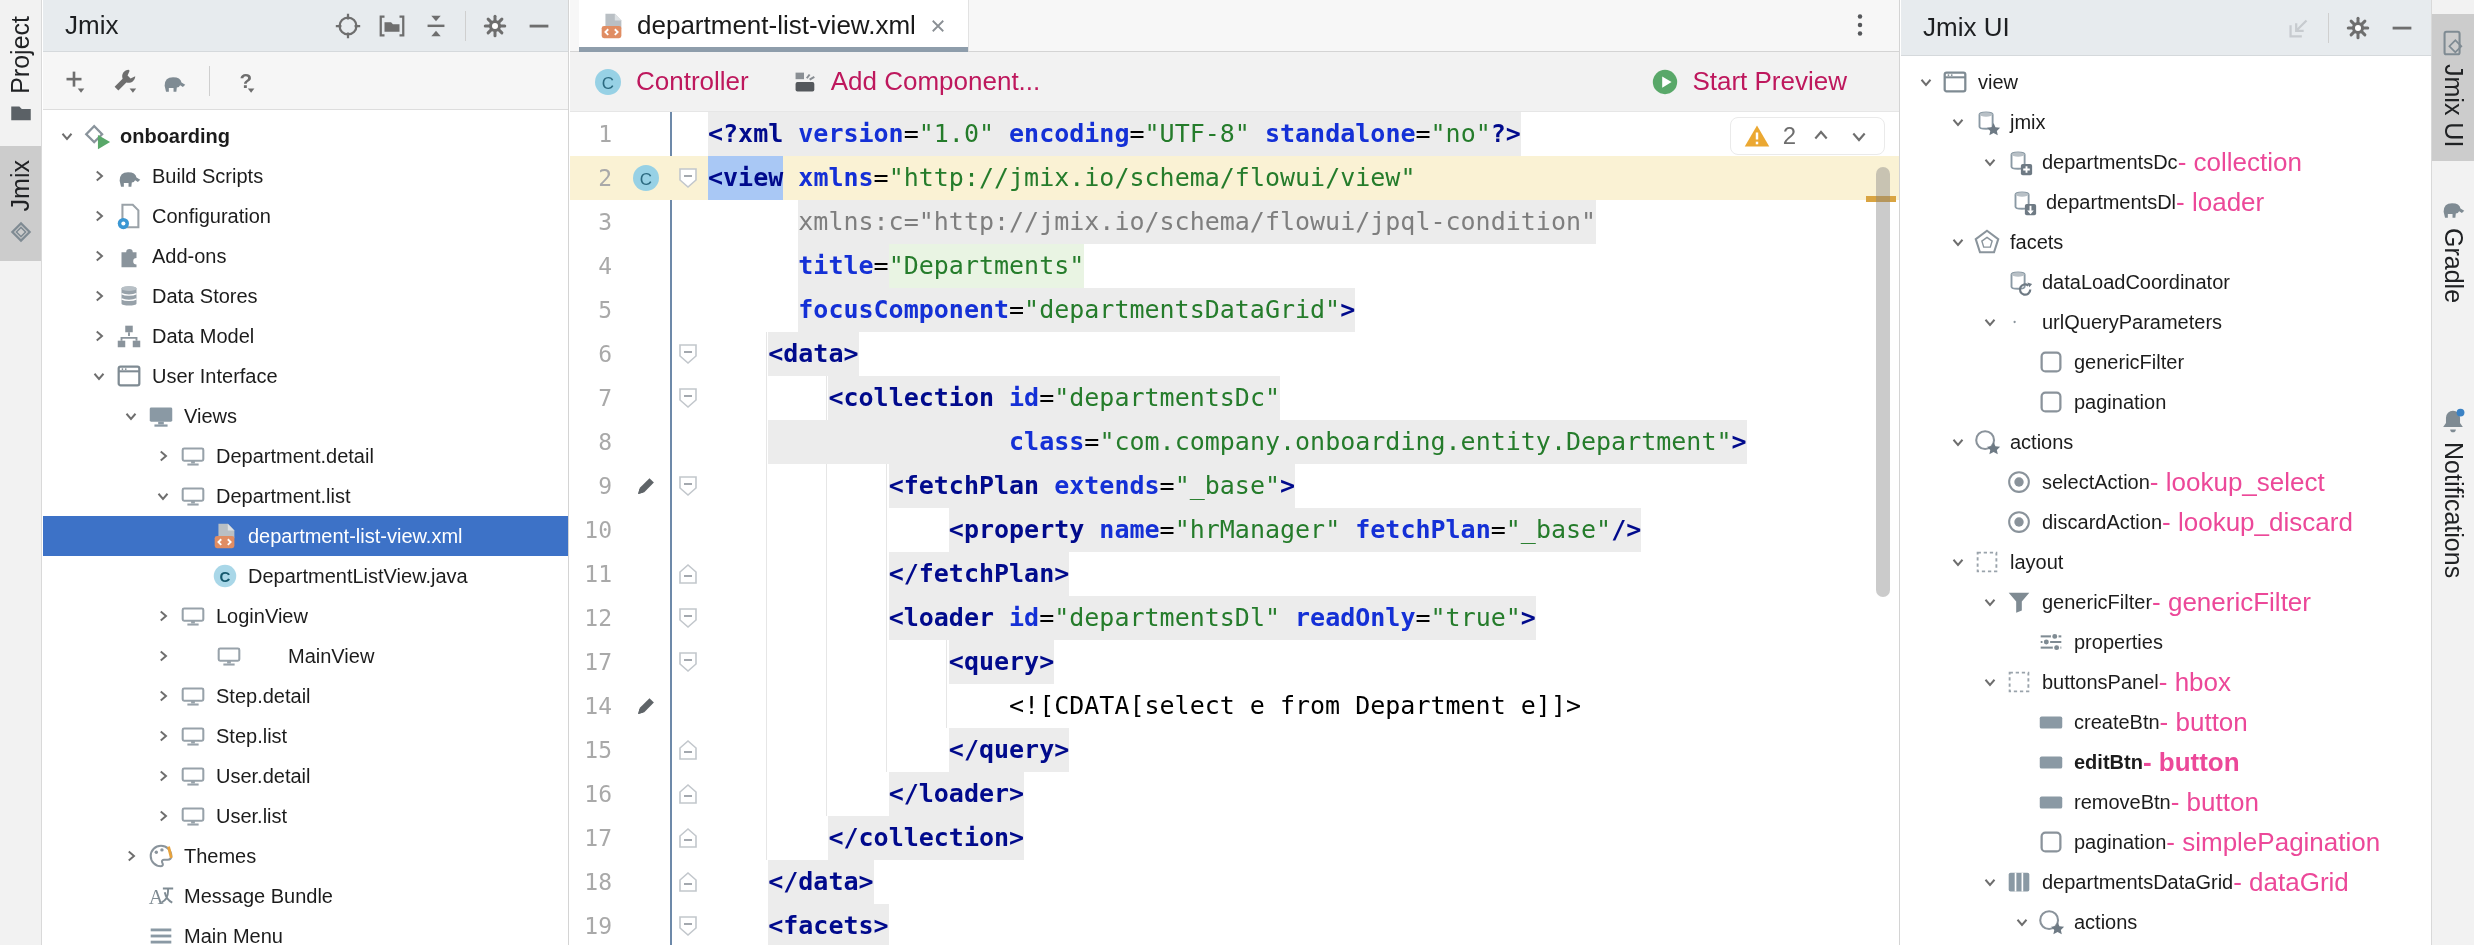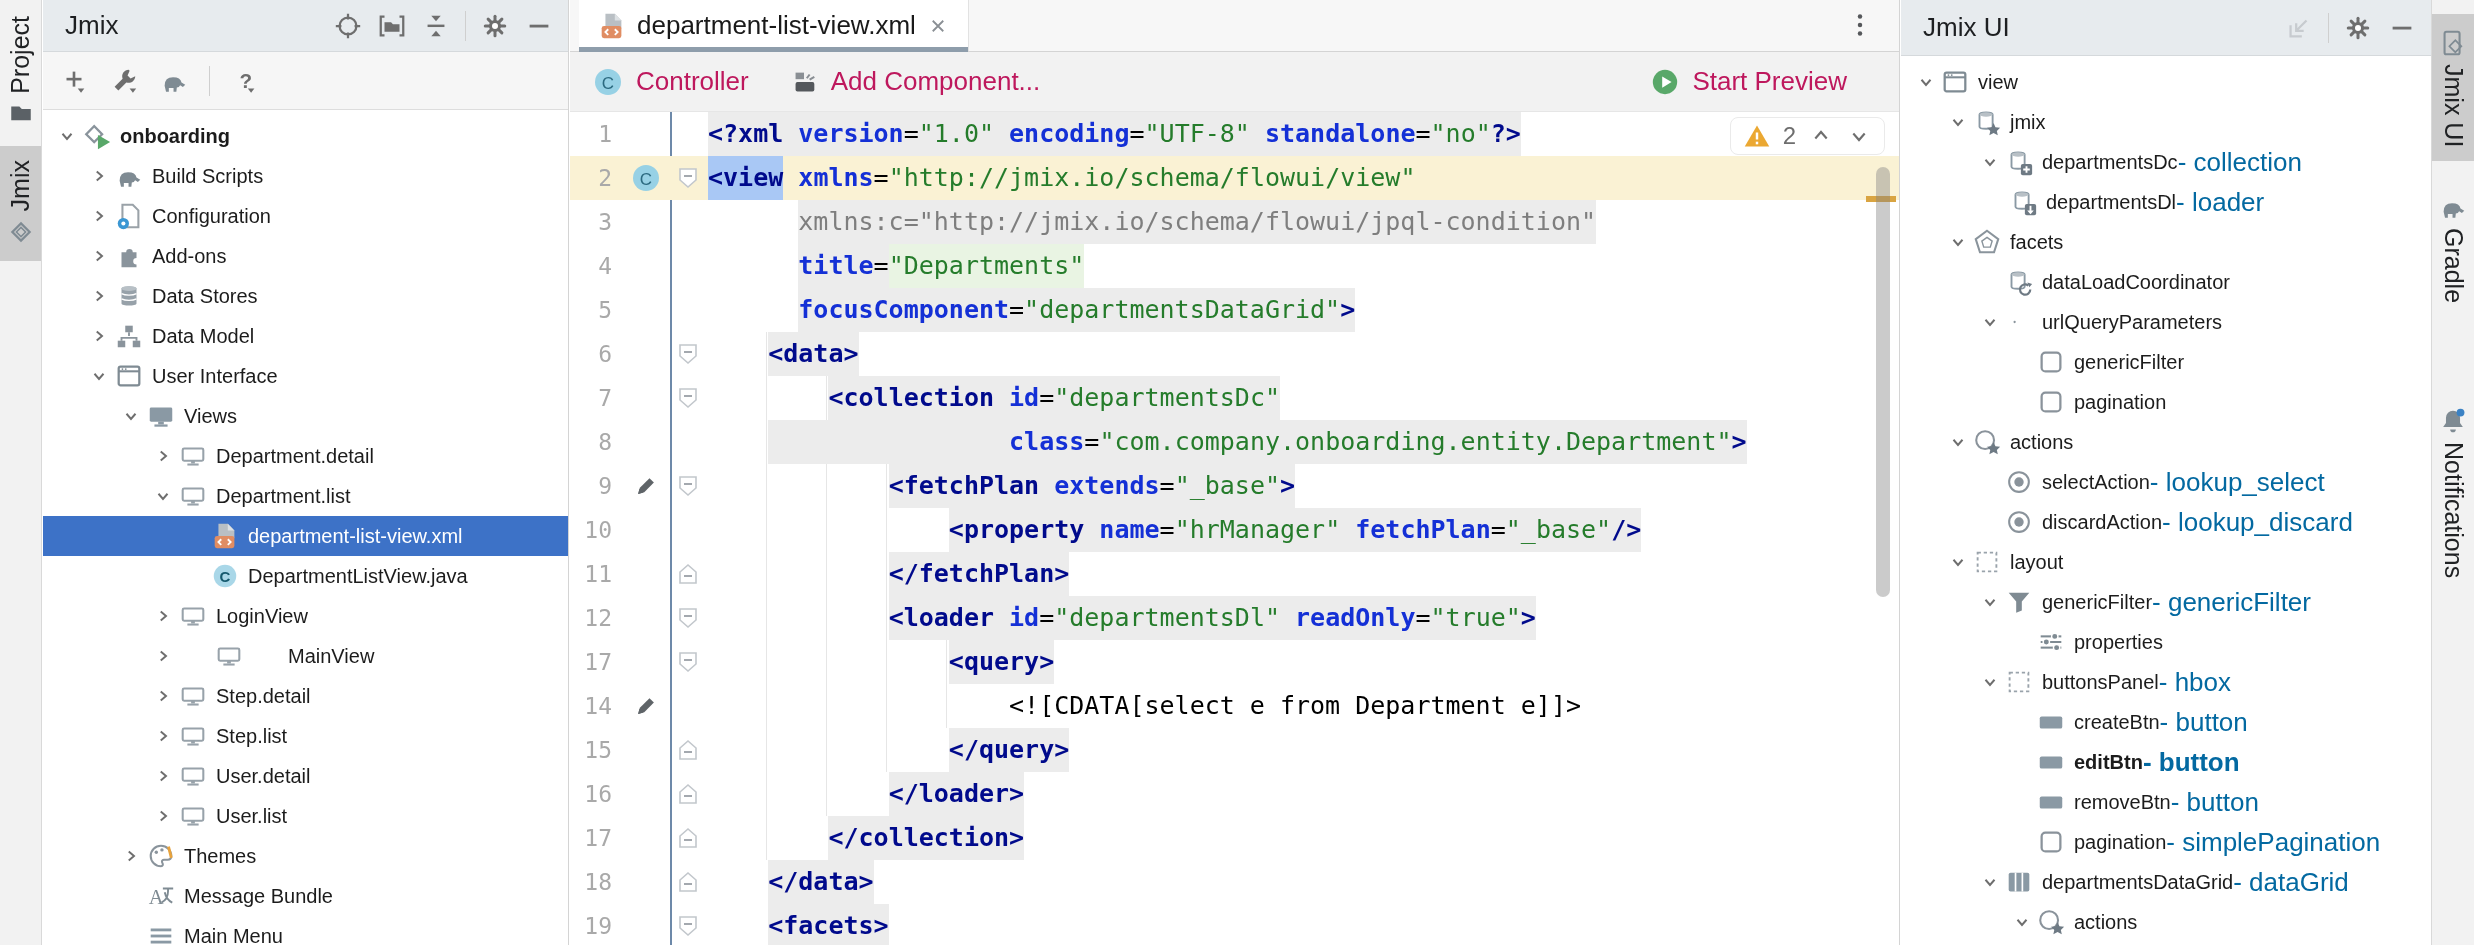--- a/index.html
+++ b/index.html
@@ -18,21 +18,21 @@
   .panel-header{height:52px;background:#E7EBEE;border-bottom:1px solid #D5D9DC;display:flex;align-items:center;padding:0 14px}
   .panel-title{font-size:26px;color:#1D1F21;margin-left:8px}
   .header-icons{margin-left:auto;display:flex;align-items:center;gap:14px}
   .vdiv{width:1px;height:30px;background:#CFCFCF}
   .tool-row{height:58px;background:#F6F6F6;border-bottom:1px solid #DDDDDD;display:flex;align-items:center;gap:20px;padding:0 16px}
   .tree{padding-top:6px}
   .tree-row{height:40px;display:flex;align-items:center;white-space:nowrap;overflow:hidden}
   .tree-row .chev{width:28px;height:30px;display:inline-flex;align-items:center;justify-content:center;flex:none}
   .tree-row .nicon{width:32px;height:32px;display:inline-flex;align-items:center;justify-content:center;flex:none}
   .tree-label{font-size:20px;color:#1C1C1C;margin-left:7px}
-  .tree-type{font-size:26px;color:#0369a1}
+  .tree-type{font-size:26px;color:#ec4899}
   .row-selected{background:#3D72C7}
   .row-selected .tree-label{color:#fff}
   
   #editor{left:570px;top:0;width:1330px;height:945px;background:#fff;border-right:1px solid #D4D4D4}
   #tabbar{height:52px;background:#F7F7F7;border-bottom:1px solid #D4D4D4;position:relative;display:flex}
   #tab{margin-left:9px;padding:0 18px;background:#fff;display:flex;align-items:center;gap:10px;position:relative;border-right:1px solid #E2E2E2}
   #tab .underline{position:absolute;left:0;right:0;bottom:-1px;height:5px;background:#8E9DAB}
   #tab-title{font-size:26px;color:#1A1A1A}
   #kebab{position:absolute;right:24px;top:10px}
   #edit-toolbar{height:60px;background:#F2F2F2;border-bottom:1px solid #E6E6E6;display:flex;align-items:center;padding:0 22px;gap:12px}

